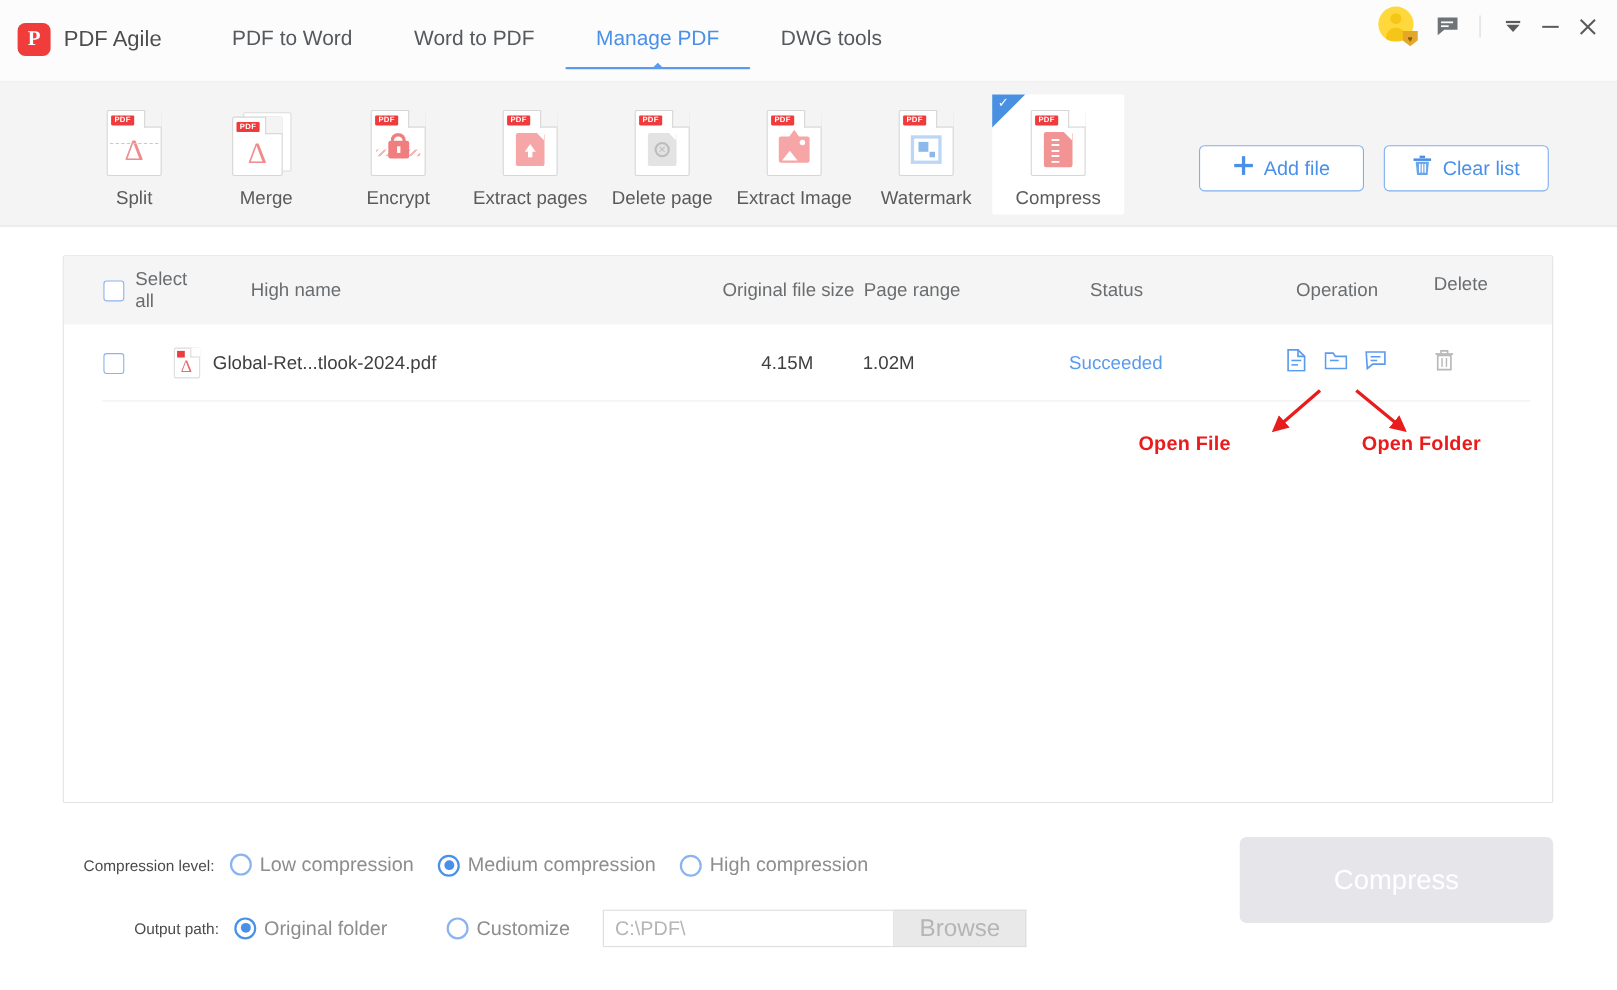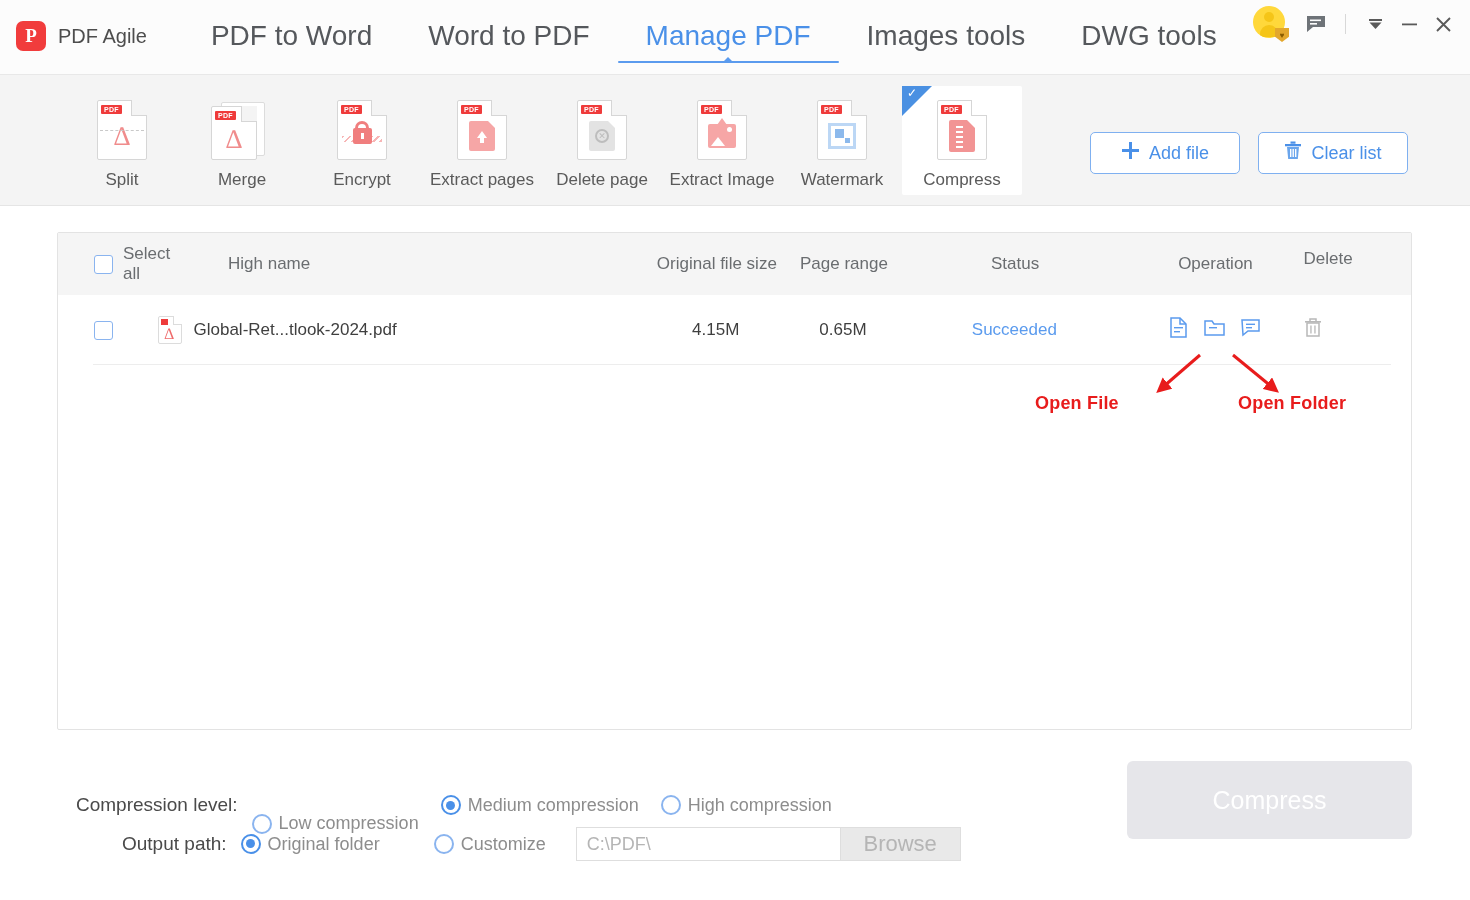--- a/index.html
+++ b/index.html
@@ -32,21 +32,21 @@
     color: #fff; font-size: 19px; font-weight: bold;
     display: flex; align-items: center; justify-content: center;
     font-family: "Liberation Serif", serif;
     margin-right: 12px;
   }
   .brand-name { font-size: 20px; color: #4d4d4d; white-space: nowrap; }
 
   .nav-items { display: flex; align-items: flex-start; height: 75px; }
   .nav-item {
     position: relative;
-    font-size: 28px; color: #55585c;
+    font-size: 19px; color: #55585c;
     padding: 0 0; margin: 0 0;
     height: 72px; line-height: 72px;
     white-space: nowrap; cursor: default;
   }
   .nav-item.spaced { margin-left: 56px; }
   .nav-item.active { color: #4a90e8; }
   .nav-underline {
     position: absolute; left: -28px; right: -28px; bottom: 9px;
     height: 2px; background: #5b9bee; border-radius: 2px;
   }
@@ -217,21 +217,21 @@
   }
   .row {
     height: 70px; display: flex; align-items: center;
     position: relative; font-size: 17px; color: #3f3f3f;
   }
   .row-sep { position: absolute; left: 35px; right: 20px; bottom: 0; height: 1px; background: #ededed; }
 
   .c-check { width: 60px; padding-left: 36px; display: flex; align-items: center; }
   .c-name  { width: 540px; display: flex; align-items: center; gap: 12px; }
   .c-size  { width: 140px; text-align: center; }
-  .c-range { width: 120px; text-align: center; }
+  .c-range { width: 120px; text-align: left; }
   .c-status{ width: 230px; text-align: center; }
   .c-oper  { width: 180px; text-align: center; }
   .c-del   { width: 110px; }
 
   .head-selectall { display: flex; align-items: center; gap: 10px; }
 
   .pdf-file-icon {
     width: 24px; height: 28px; background: #fff;
     border: 1px solid #dcdcdc; border-radius: 2px; position: relative; flex: none;
   }
@@ -256,21 +256,21 @@
   .bottom { position: absolute; left: 0; top: 760px; width: 1470px; height: 140px; }
   .ctl-row { display: flex; align-items: center; font-size: 18px; color: #4a4a4a; }
   .radio {
     width: 20px; height: 20px; border-radius: 50%;
     border: 2px solid #8ab4ef; background: #fff; flex: none;
     display: flex; align-items: center; justify-content: center;
   }
   .radio.on { border-color: #4a90e8; }
   .radio.on::after { content: ""; width: 9px; height: 9px; border-radius: 50%; background: #4a90e8; }
   .radio-label { color: #8d8d8d; font-size: 18px; margin-left: 2px; }
-  .lbl { color: #4a4a4a; font-size: 19px; }
+  .lbl { color: #4a4a4a; font-size: 14px; }
 
   .path-input {
     width: 265px; height: 34px; border: 1px solid #dedede; background: #fff;
     color: #b5b5b5; font-size: 18px; display: flex; align-items: center; padding-left: 10px;
   }
   .browse-btn {
     width: 120px; height: 34px; background: #e9e9e9; border: 1px solid #dedede;
     border-left: none; color: #b5b5b5; font-size: 22px;
     display: flex; align-items: center; justify-content: center;
   }
@@ -294,23 +294,20 @@
     <div class="nav-item spaced">
       <span>PDF to Word</span>
     </div>
     <div class="nav-item spaced">
       <span>Word to PDF</span>
     </div>
     <div class="nav-item spaced active">
       <span>Manage PDF</span>
       <div class="nav-underline"></div>
       <div class="nav-notch"></div>
-    </div>
-    <div class="nav-item spaced">
-      <span>Images tools</span>
     </div>
     <div class="nav-item spaced">
       <span>DWG tools</span>
     </div>
   </div>
 
   <div class="win-controls">
     <div class="avatar-wrap">
       <div class="avatar">
         <div class="head"></div>
@@ -515,21 +512,21 @@
       <div class="chk"></div>
     </div>
     <div class="c-name" style="padding-left:40px;">
       <div class="pdf-file-icon">
         <div class="tag"></div>
           <div class="a">∆</div>
       </div>
       <span>Global-Ret...tlook-2024.pdf</span>
     </div>
     <div class="c-size">4.15M</div>
-    <div class="c-range">0.65M</div>
+    <div class="c-range">1.02M</div>
     <div class="c-status">
       <span class="status-ok">Succeeded</span>
     </div>
     <div class="c-oper">
       <div class="op-icons">
         <span>
           <svg width="19" height="21" viewBox="0 0 19 21" aria-hidden="true">
             <path d="M2 1 h9 l6 6 v13 h-15 z" fill="none" stroke="#5b9bee" stroke-width="1.5"></path>
             <path d="M11 1 v6 h6" fill="none" stroke="#5b9bee" stroke-width="1.5"></path>
             <rect x="5" y="10" width="9" height="1.4" fill="#5b9bee"></rect>
@@ -574,21 +571,21 @@
   <line x1="70" y1="10" x2="33" y2="42" stroke="#e81c1c" stroke-width="3" marker-end="url(#ah)"></line>
   <line x1="103" y1="10" x2="142" y2="42" stroke="#e81c1c" stroke-width="3" marker-end="url(#ah)"></line>
 </svg>
 <div class="anno-text" style="left:1035px; top:393px;">Open File</div>
 <div class="anno-text" style="left:1238px; top:393px;">Open Folder</div>
 
 <div class="bottom">
 
   <div class="ctl-row" style="position:absolute; left:76px; top:16px;">
     <span class="lbl">Compression level:</span>
-    <span style="display:flex;align-items:flex-end;gap:5px;margin-left:14px;margin-top:37px;">
+    <span style="display:flex;align-items:flex-start;gap:5px;margin-left:14px;">
       <span class="radio"></span>
       <span class="radio-label">Low compression</span>
     </span>
     <span style="display:flex;align-items:center;gap:5px;margin-left:22px;">
       <span class="radio on"></span>
       <span class="radio-label">Medium compression</span>
     </span>
     <span style="display:flex;align-items:center;gap:5px;margin-left:22px;">
       <span class="radio"></span>
       <span class="radio-label">High compression</span>

